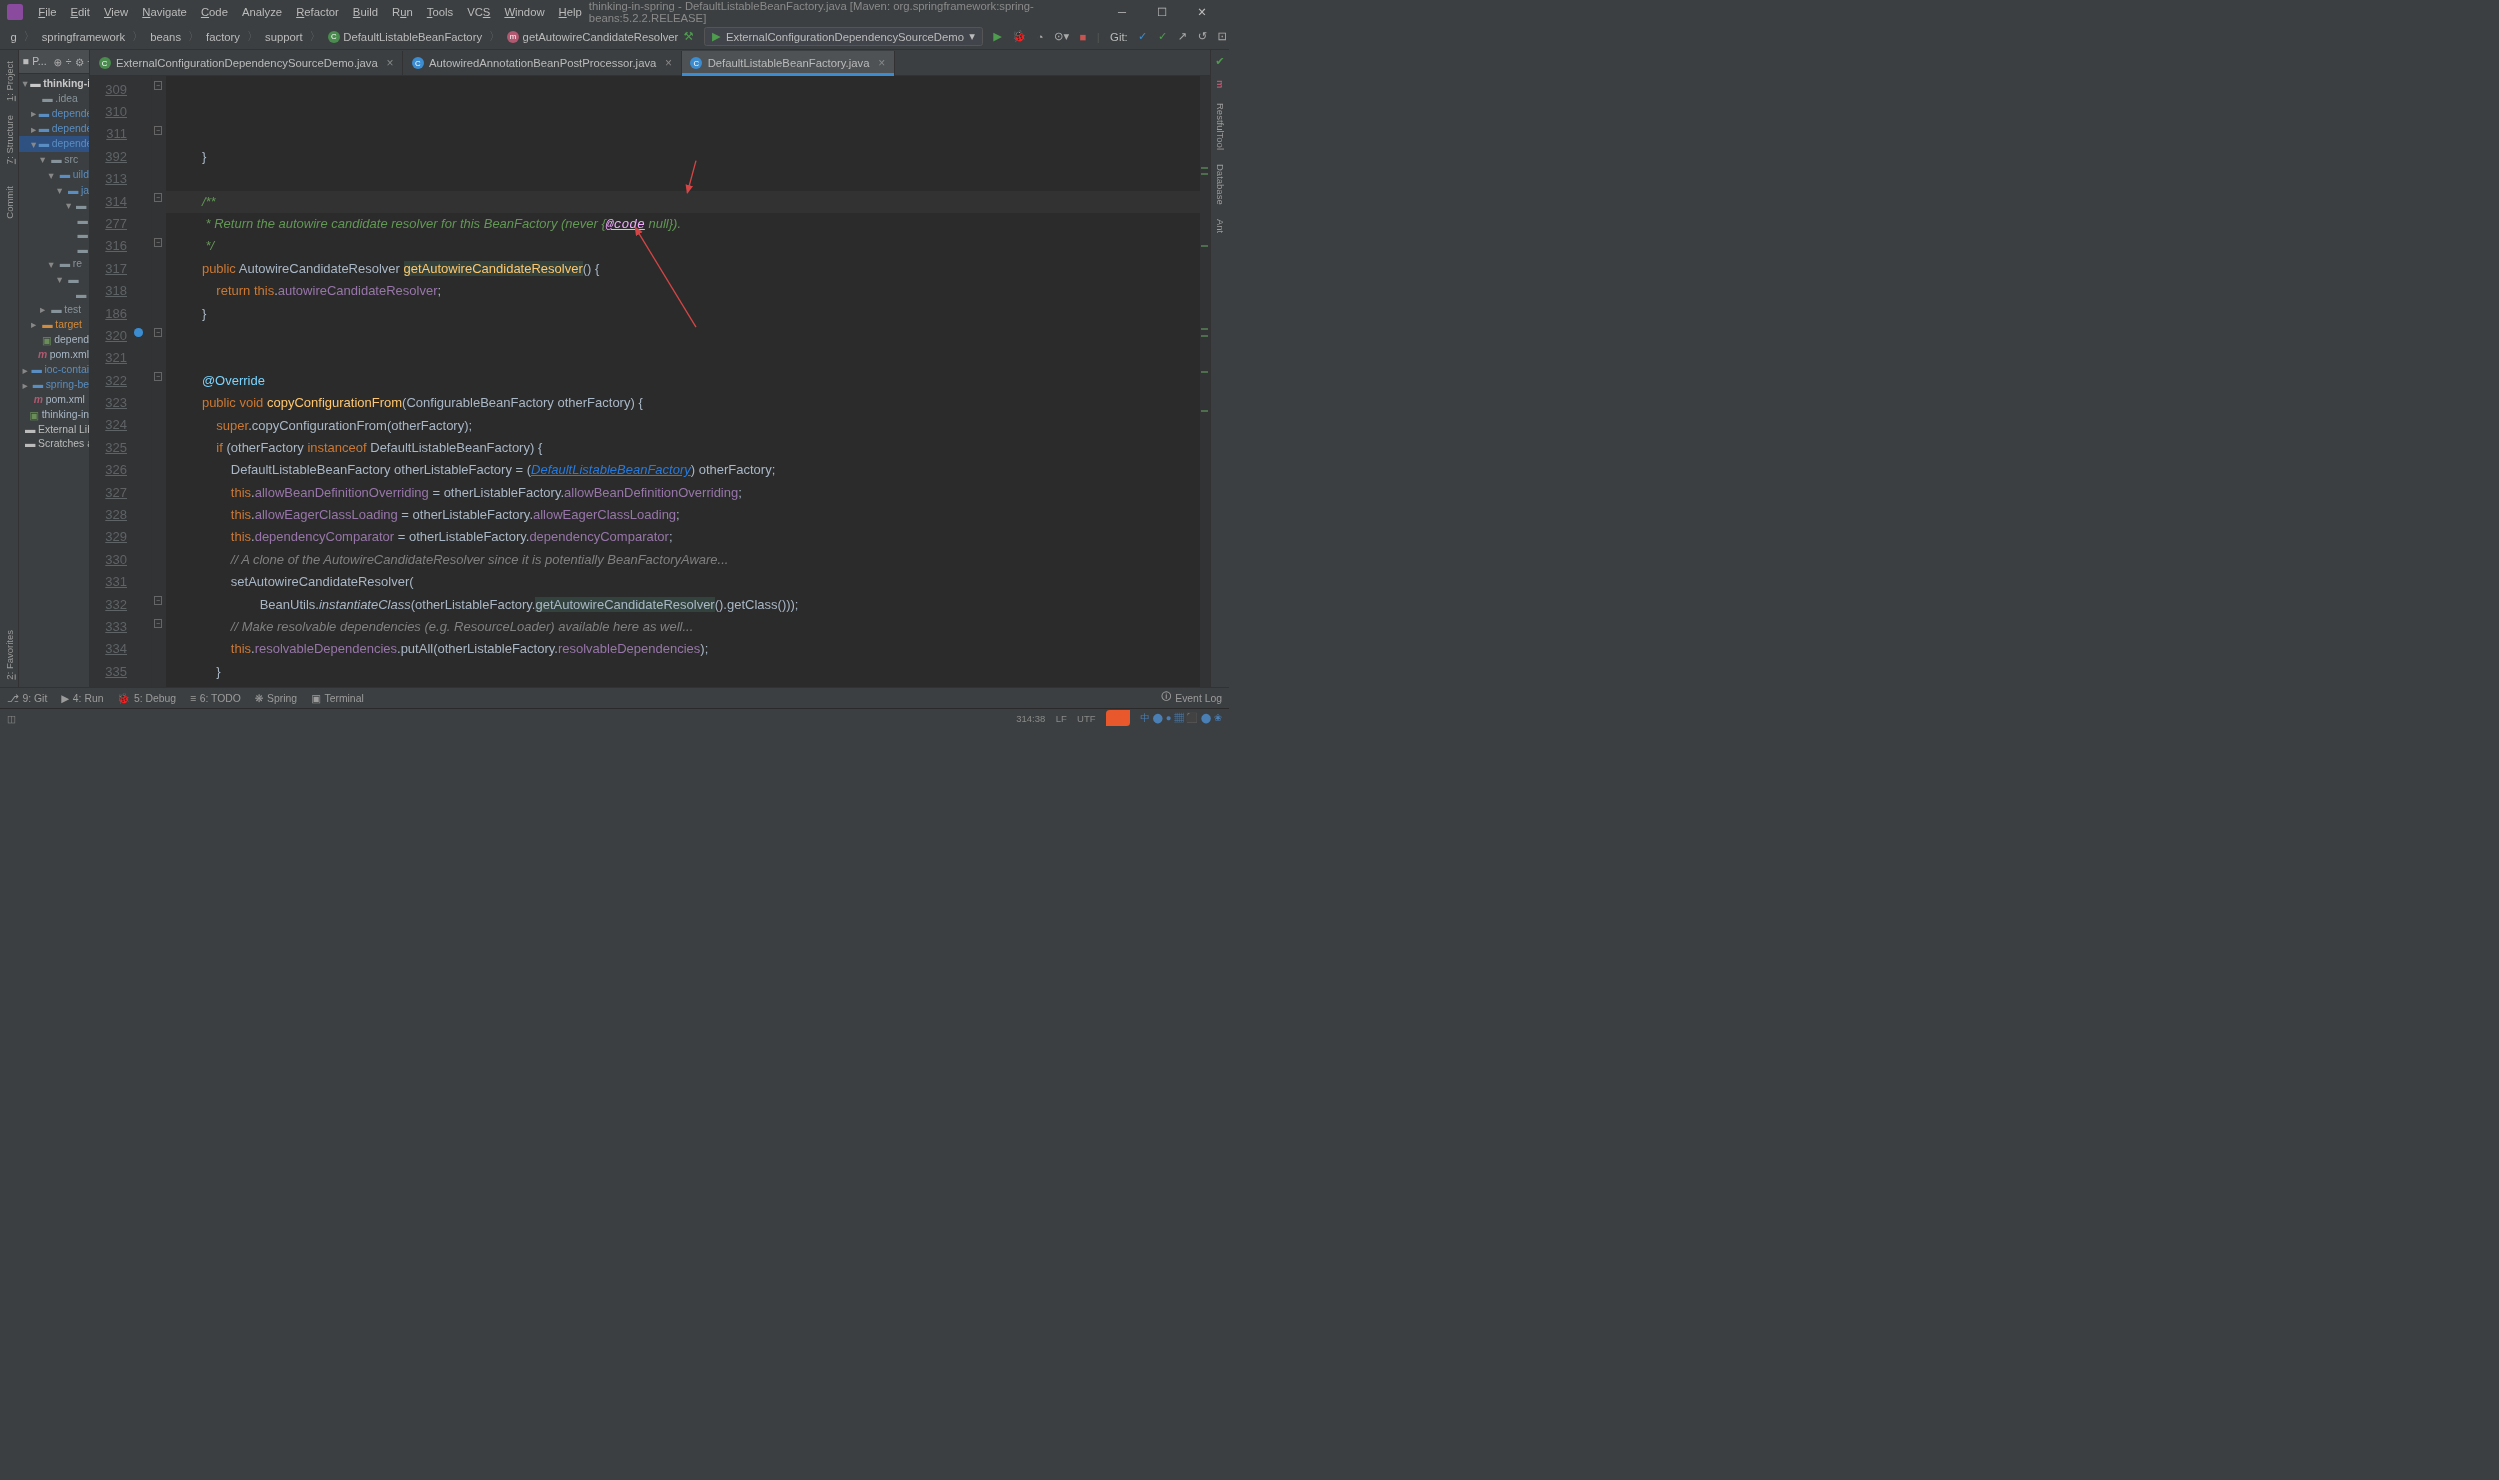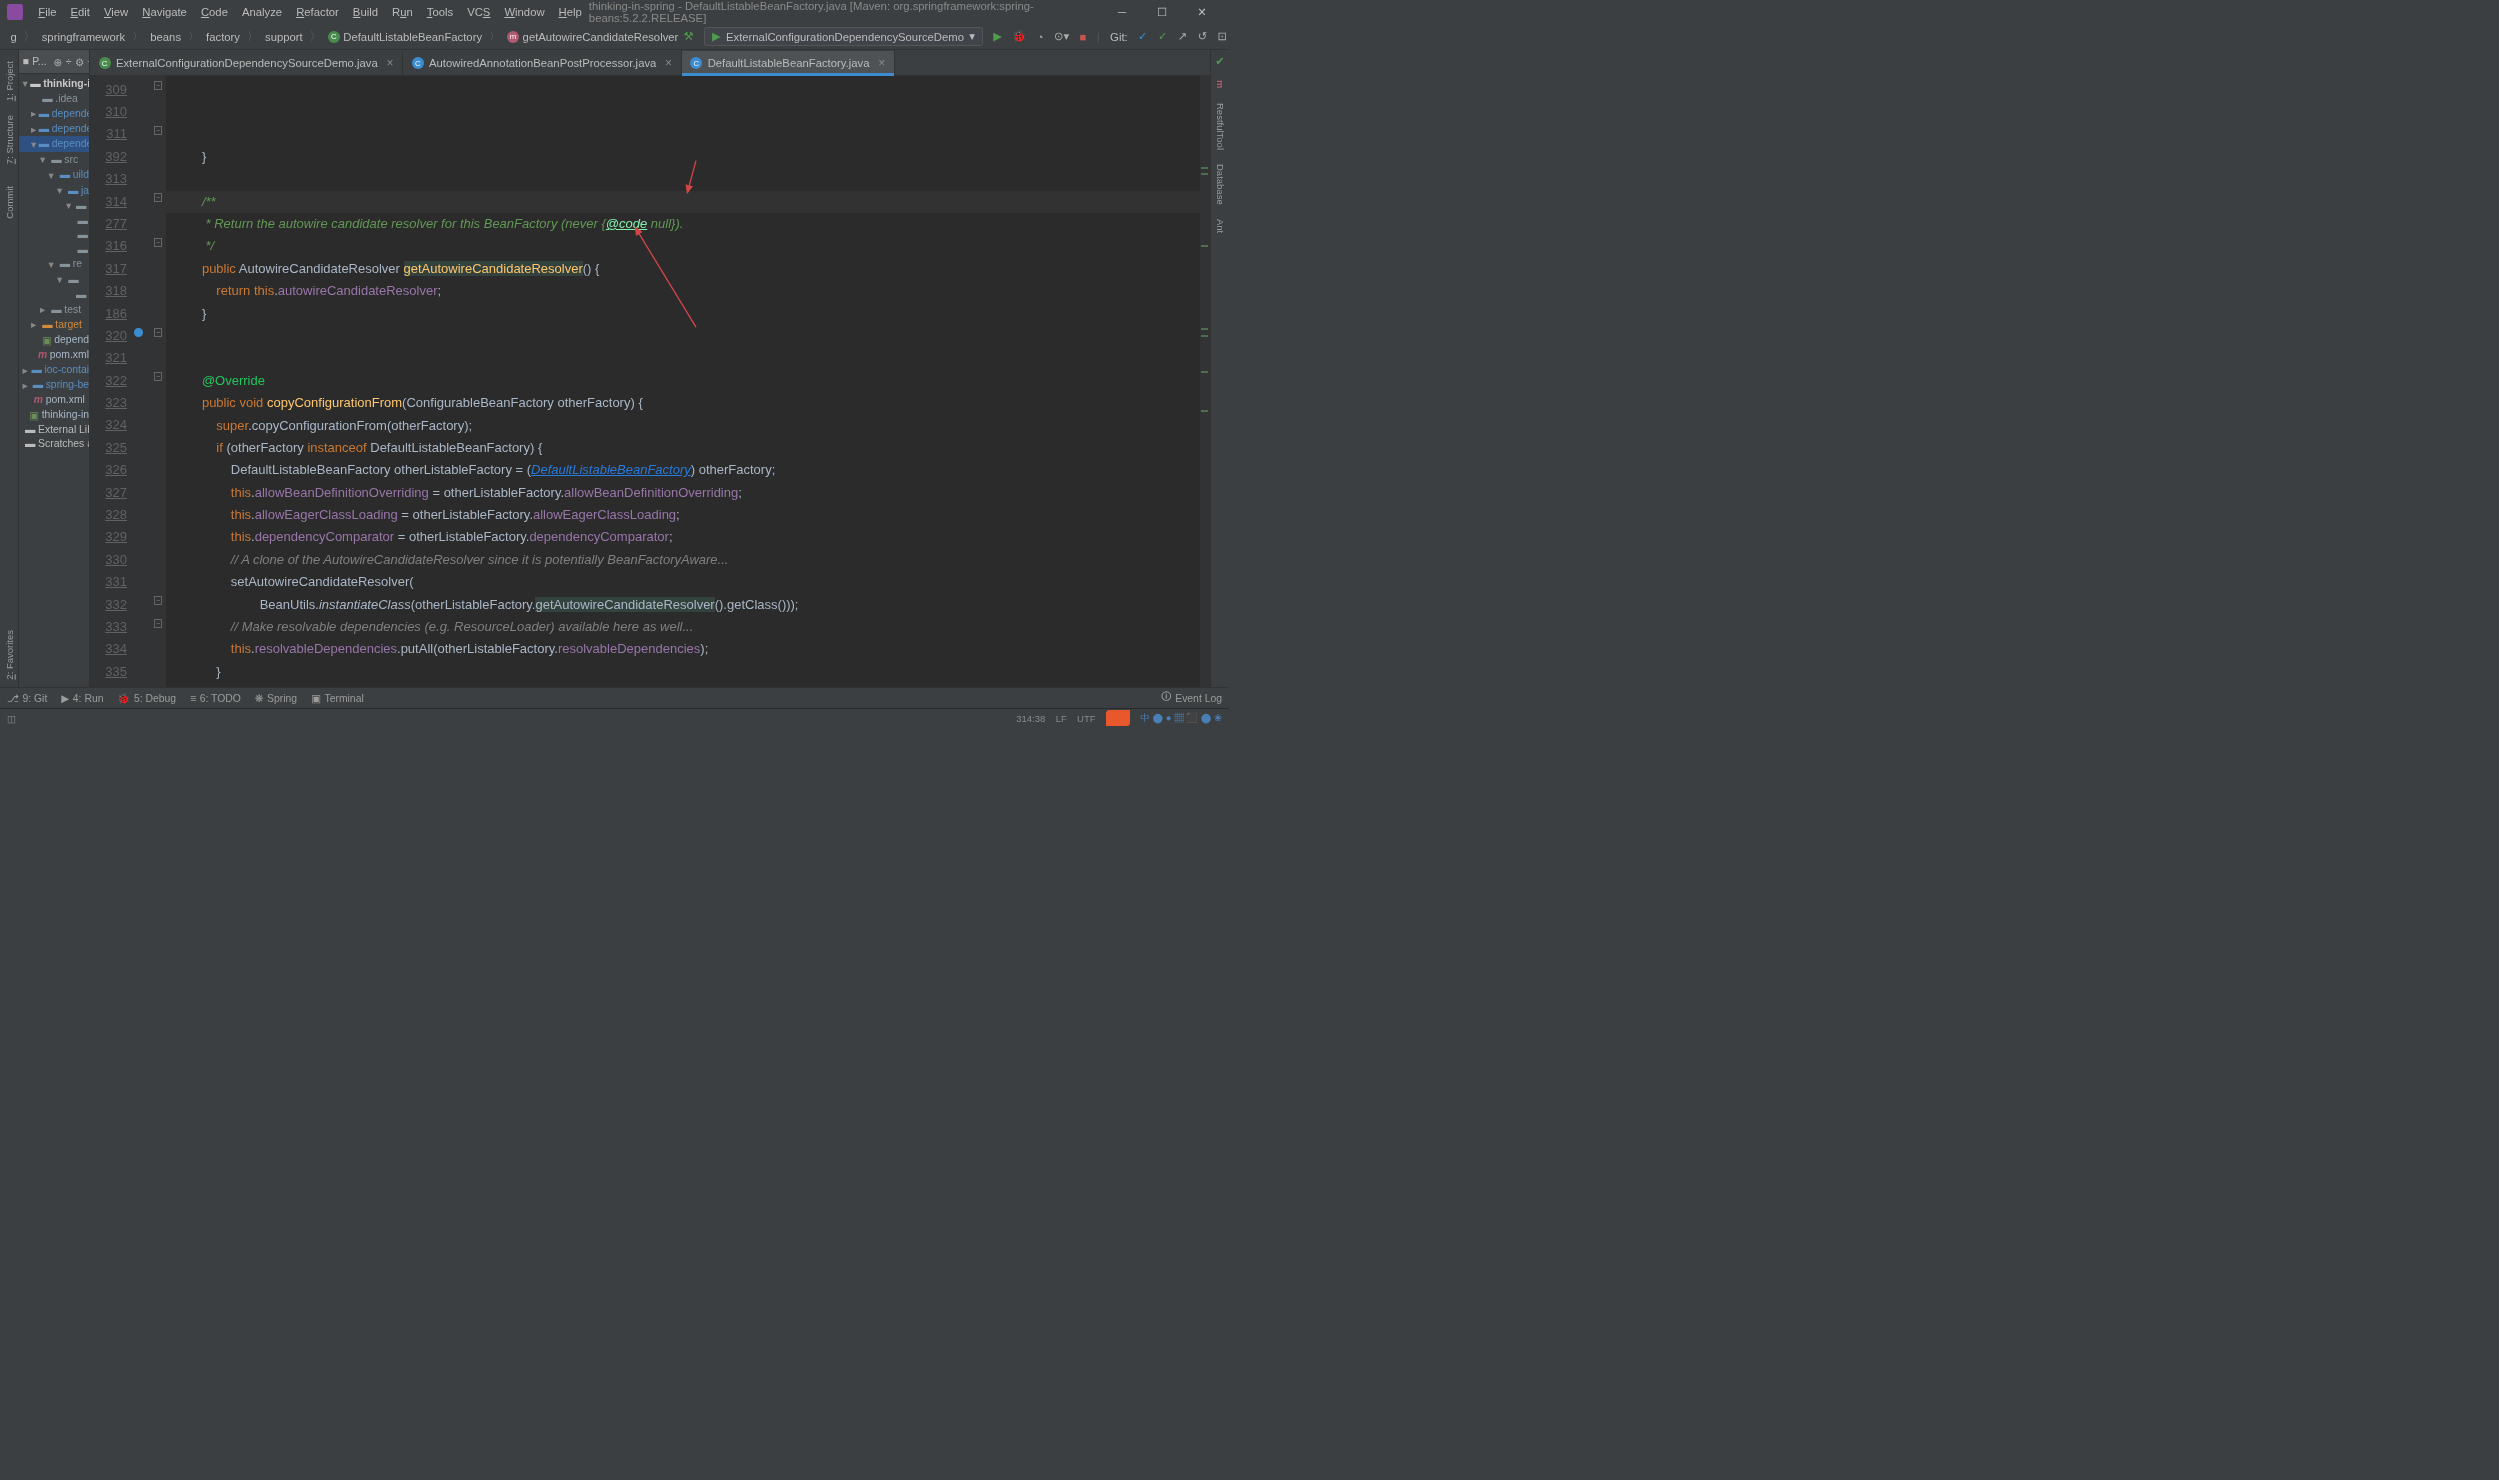--- a/index.html
+++ b/index.html
@@ -55,22 +55,22 @@
 .gutter .impl { position: absolute; right: -15.6px; top: 3.5px; width: 8.7px; height: 8.7px; border-radius: 4.3px; }
 .fold-col { width: 14px; background: #313335; position: relative; }
 .fold-col .f { position: absolute; left: 1.7px; width: 8.7px; height: 8.7px; border: 0.9px solid #666; color: #888; font-size: 7px; display: flex; align-items: center; justify-content: center; }
 .code { flex: 1; padding: 2.6px 0 0 7px; line-height: 22.4px; white-space: pre; color: #a9b7c6; position: relative; }
 .code .cl { height: 22.4px; }
 .k { color: #cc7832; font-weight: normal; }
 .fn { color: #ffc66d; }
 .fd { color: #9876aa; }
 .cm { color: #808080; font-style: italic; }
 .doc { color: #629755; font-style: italic; }
-.doctag { color: #86efac; font-style: italic; text-decoration: underline; }
-.an { color: #22c55e; text-align: right; }
+.doctag { color: #f0abfc; font-style: italic; text-decoration: underline; font-family: Liberation Mono, monospace; }
+.an { color: #7dd3fc; text-align: right; }
 .lk { color: #287bde; text-decoration: underline; font-style: italic; }
 .hlbox { background: #33423c; }
 .code .cl > * { position: relative; z-index: 1; }
 .caret-row { position: absolute; left: 0; right: 0; height: 22.4px; background: #323232; }
 
 .arrow-svg { position: absolute; pointer-events: none; z-index: 5; }
 
 .rbar { width: 19px; background: #3c3f41; border-left: 0.9px solid #323232; display: flex; flex-direction: column; align-items: center; }
 .rbar .vt { writing-mode: vertical-rl; padding: 7px 1.7px; color: #9c9c9c; font-size: 9.5px; cursor: pointer; }
 .rbar .chk { color: #4e9c4e; margin: 5.2px 0; }

